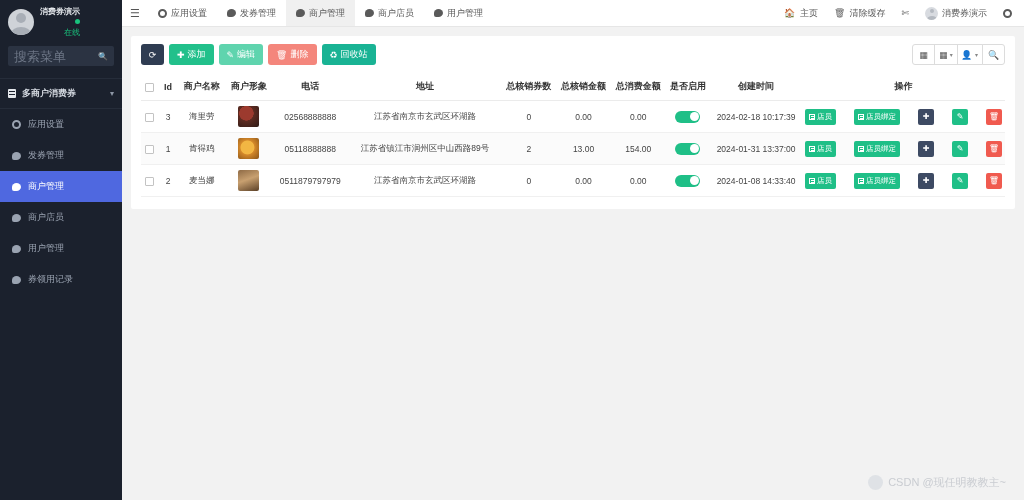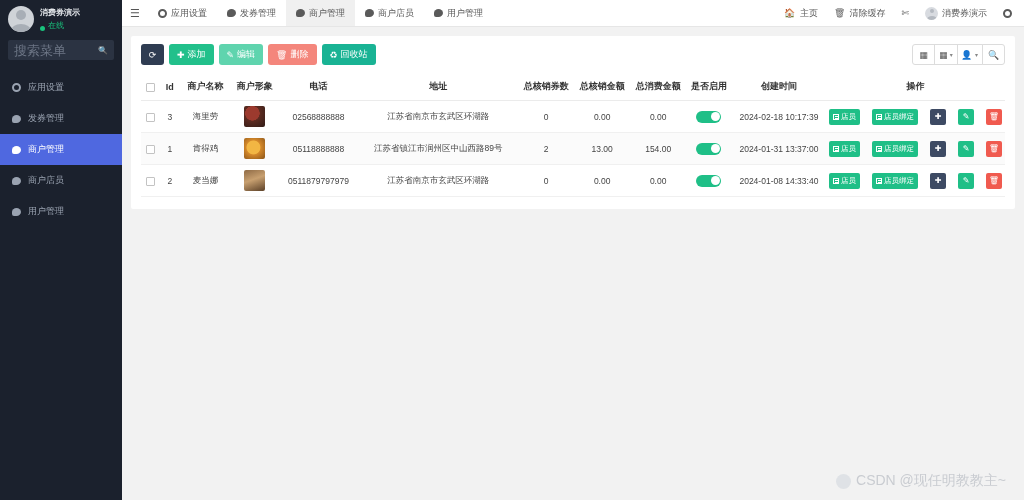--- a/index.html
+++ b/index.html
@@ -28,21 +28,21 @@
   .avatar::before {
     content: ""; position: absolute; top: 4px; left: 8px;
     width: 10px; height: 10px; border-radius: 50%; background: #a8aeb6;
   }
   .avatar::after {
     content: ""; position: absolute; bottom: -5px; left: 3px;
     width: 20px; height: 13px; border-radius: 50% 50% 0 0; background: #a8aeb6;
   }
   .user-meta { display: flex; flex-direction: column; gap: 2px; }
   .user-name { color: #e7eaee; font-size: 8px; font-weight: bold; }
-  .user-status { display: flex; align-items: flex-end; gap: 3px; color: #19c37d; font-size: 8px; }
+  .user-status { display: flex; align-items: flex-end; gap: 3px; color: #19c37d; font-size: 8px; flex-direction: column; }
   .dot { width: 5px; height: 5px; border-radius: 50%; background: #19c37d; display: inline-block; }
 
   .side-search {
     margin: 0 8px 12px 8px; height: 20px; background: #2b3342; border-radius: 2px;
     display: flex; align-items: center; padding: 0 6px; position: relative;
   }
   .side-search input {
     background: transparent; border: 0; outline: none; color: #8d96a5;
     font-size: 13px; width: 100%; font-family: "Liberation Sans", sans-serif;
   }
@@ -166,21 +166,21 @@
 
   .switch {
     width: 25px; height: 12px; border-radius: 7px; background: #1fbf87;
     display: inline-block; position: relative; cursor: pointer; vertical-align: middle;
   }
   .switch::after {
     content: ""; position: absolute; top: 1.5px; right: 1.5px; width: 9px; height: 9px;
     border-radius: 50%; background: #fff;
   }
 
-  .act { display: flex; gap: 12px; justify-content: center; align-items: center; }
+  .act { display: flex; gap: 18px; justify-content: center; align-items: center; }
   .act-btn {
     height: 16px; border: 0; border-radius: 2px; color: #fff; font-size: 7.5px;
     display: inline-flex; align-items: center; gap: 2px; padding: 0 4px;
     cursor: pointer; font-family: "Liberation Sans", sans-serif; white-space: nowrap;
   }
   .act-green { background: #1fbf87; }
   .act-sq { width: 16px; padding: 0; justify-content: center; font-size: 8px; }
   .act-navy { background: #3d4a63; }
   .act-red { background: #f05a4f; }
   .mini-list {
@@ -189,21 +189,21 @@
   }
   .mini-list::after {
     content: ""; position: absolute; left: 1px; top: 1px; width: 3px; height: 1px;
     background: #fff; box-shadow: 0 2px 0 #fff;
   }
 
   .table-footer { font-size: 9px; color: #555; margin-top: 10px; padding-left: 2px; }
 
   .watermark {
     position: absolute; right: 18px; bottom: 10px; display: flex; align-items: center;
-    gap: 5px; color: #c9ccd1; font-size: 14px; pointer-events: none;
+    gap: 5px; color: #c9ccd1; font-size: 11px; pointer-events: none;
   }
   .wm-logo {
     width: 15px; height: 15px; border-radius: 50%; background: #dfe2e6;
   }
 </style>
 </head>
 <body>
 
 <div class="app">
 
@@ -218,40 +218,49 @@
           <span>在线</span>
         </div>
       </div>
     </div>
 
     <div class="side-search">
       <input type="text" placeholder="搜索菜单" style="">
       <span class="mag">🔍</span>
     </div>
 
+    <div class="nav-group">
+      <span class="grp-ico"></span>
+      <span>多商户消费券</span>
+      <span class="chev">▾</span>
+    </div>
 
     <div class="nav-item">
       <span class="ico-gear"></span>
       <span>应用设置</span>
     </div>
     <div class="nav-item">
       <span class="ico-chat"></span>
       <span>发券管理</span>
     </div>
     <div class="nav-item active">
       <span class="ico-chat"></span>
       <span>商户管理</span>
     </div>
     <div class="nav-item">
       <span class="ico-chat"></span>
       <span>商户店员</span>
     </div>
     <div class="nav-item">
       <span class="ico-chat"></span>
       <span>用户管理</span>
+    </div>
+    <div class="nav-item">
+      <span class="ico-chat"></span>
+      <span>券领用记录</span>
     </div>
   </aside>
 
   <div class="main">
 
     <div class="topbar">
       <div class="hamburger">☰</div>
       <div class="top-tabs">
         <div class="top-tab">
           <span class="ico-gear"></span>

